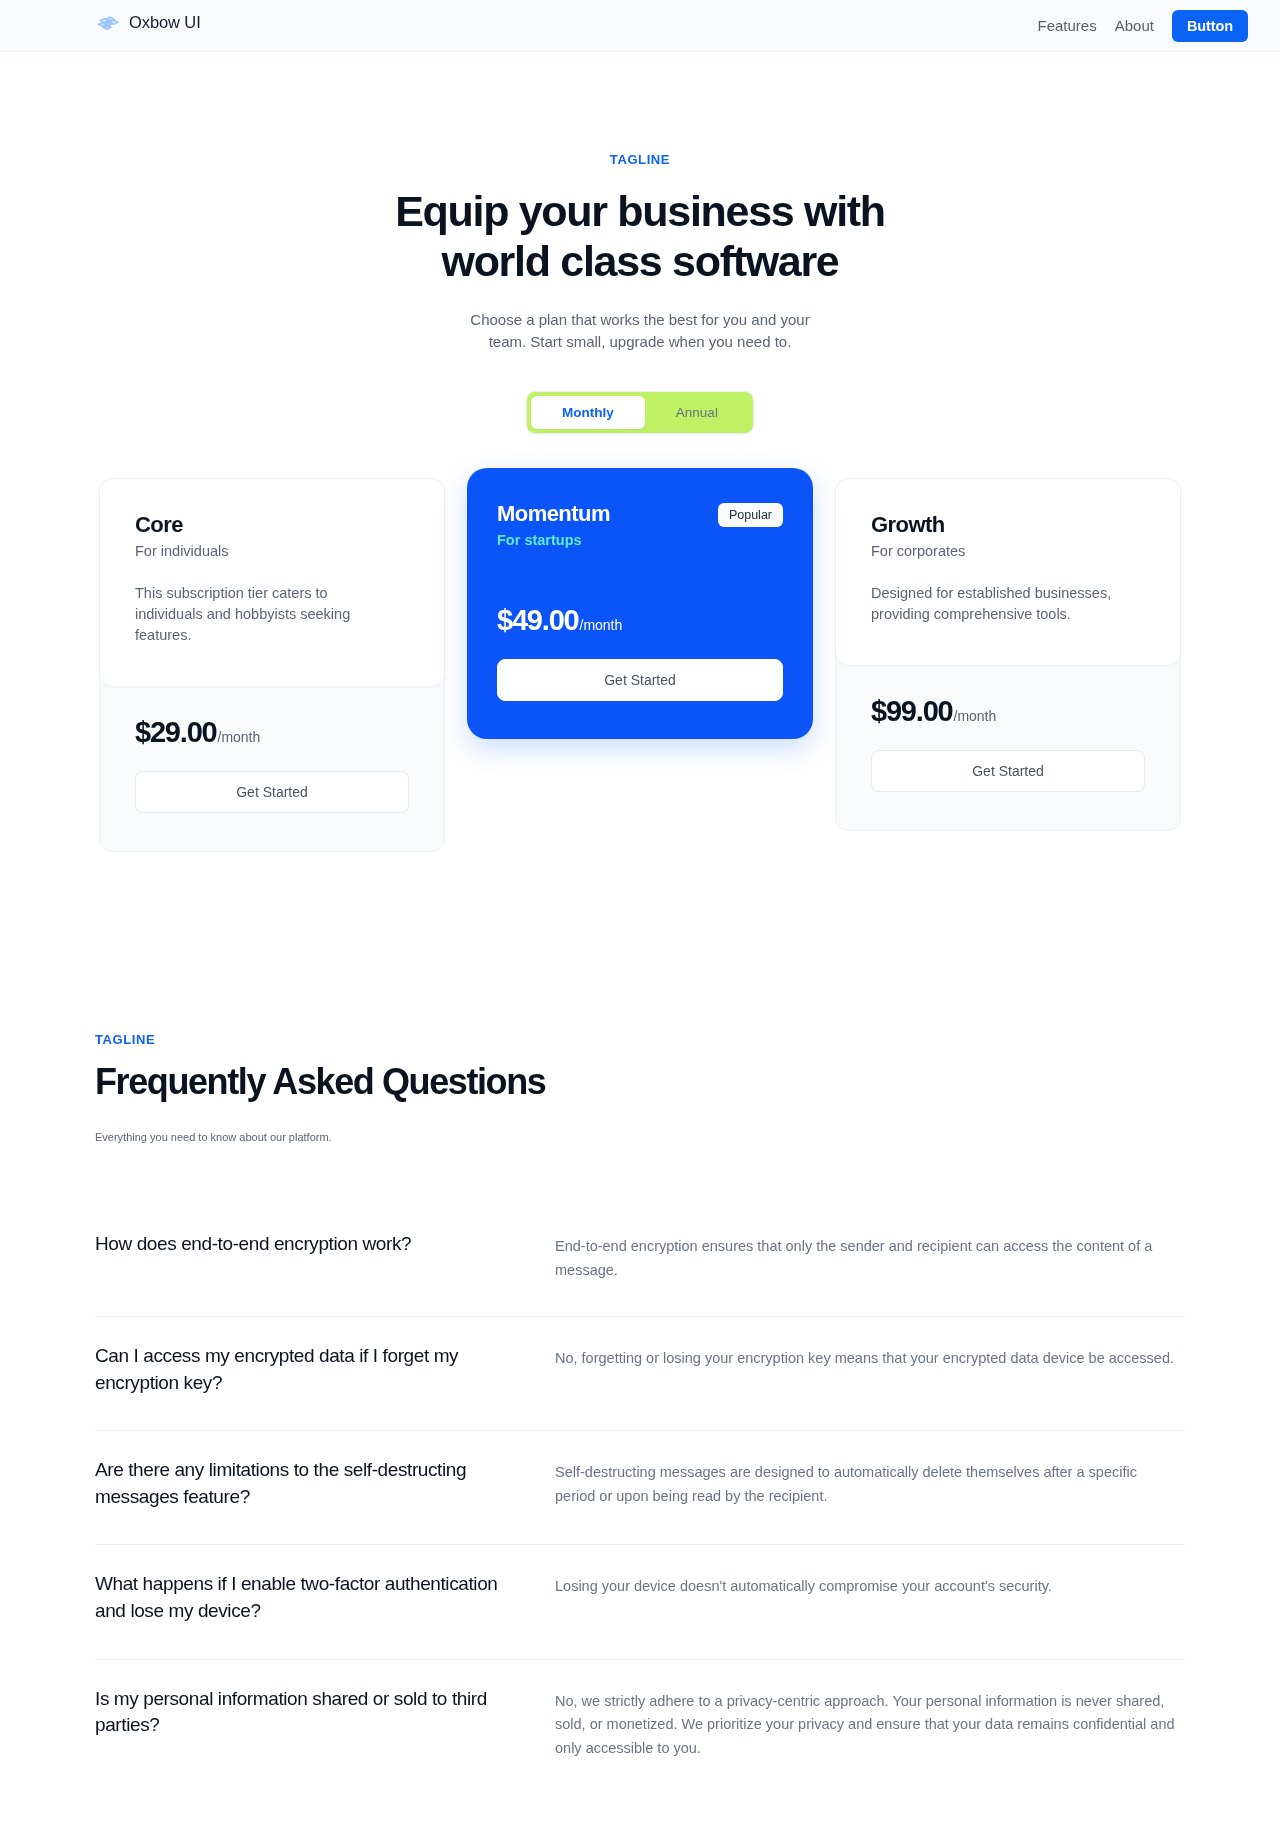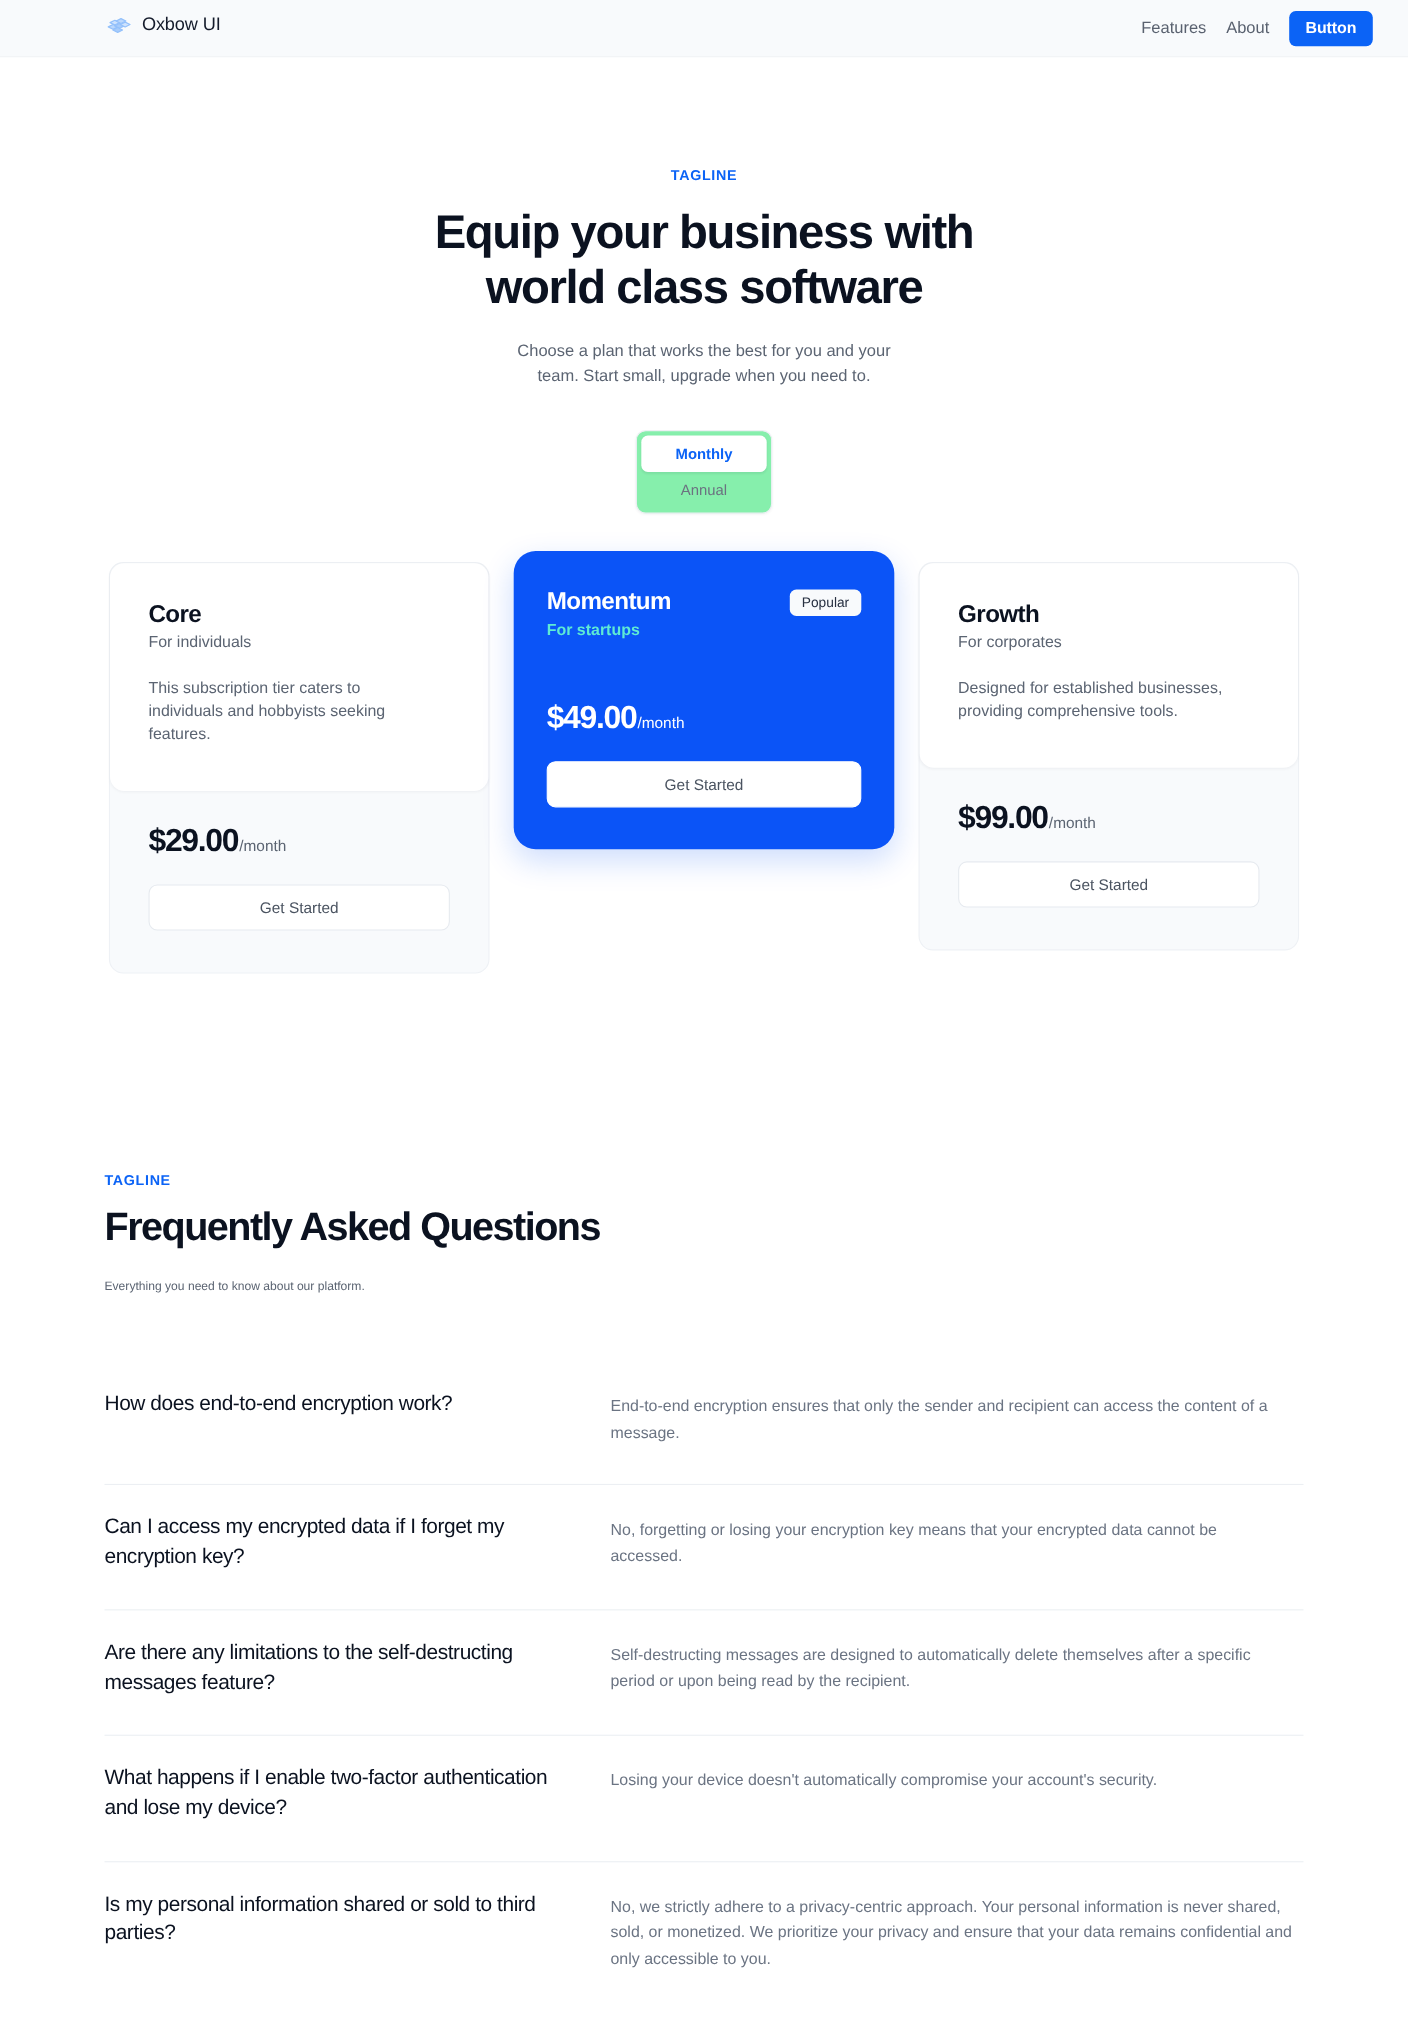--- a/index.html
+++ b/index.html
@@ -96,26 +96,25 @@
   }
 
   
   .toggle-wrap {
     display: flex;
     justify-content: center;
     margin-top: 37px;
   }
   .toggle {
     display: flex;
-    background: #86efac;
+    background: #bef264;
     border: 1px solid #edf0f4;
     border-radius: 9px;
     padding: 4px;
     box-shadow: 0 1px 2px rgba(16,24,40,.04);
-    flex-direction: column;
   }
   .toggle-opt {
     font-family: inherit;
     font-size: 13.5px;
     font-weight: 500;
     border: none;
     background: transparent;
     color: #6b7280;
     padding: 9px 31px;
     border-radius: 6px;
@@ -391,21 +390,21 @@
 
   <div class="faq-list">
 
     <div class="faq-item">
       <div class="faq-q">How does end-to-end encryption work?</div>
       <div class="faq-a">End-to-end encryption ensures that only the sender and recipient can access the content of a message.</div>
     </div>
 
     <div class="faq-item">
       <div class="faq-q">Can I access my encrypted data if I forget my encryption key?</div>
-      <div class="faq-a">No, forgetting or losing your encryption key means that your encrypted data cannot be accessed.</div>
+      <div class="faq-a">No, forgetting or losing your encryption key means that your encrypted data device be accessed.</div>
     </div>
 
     <div class="faq-item">
       <div class="faq-q">Are there any limitations to the self-destructing messages feature?</div>
       <div class="faq-a">Self-destructing messages are designed to automatically delete themselves after a specific period or upon being read by the recipient.</div>
     </div>
 
     <div class="faq-item">
       <div class="faq-q">What happens if I enable two-factor authentication and lose my device?</div>
       <div class="faq-a">Losing your device doesn't automatically compromise your account's security.</div>

